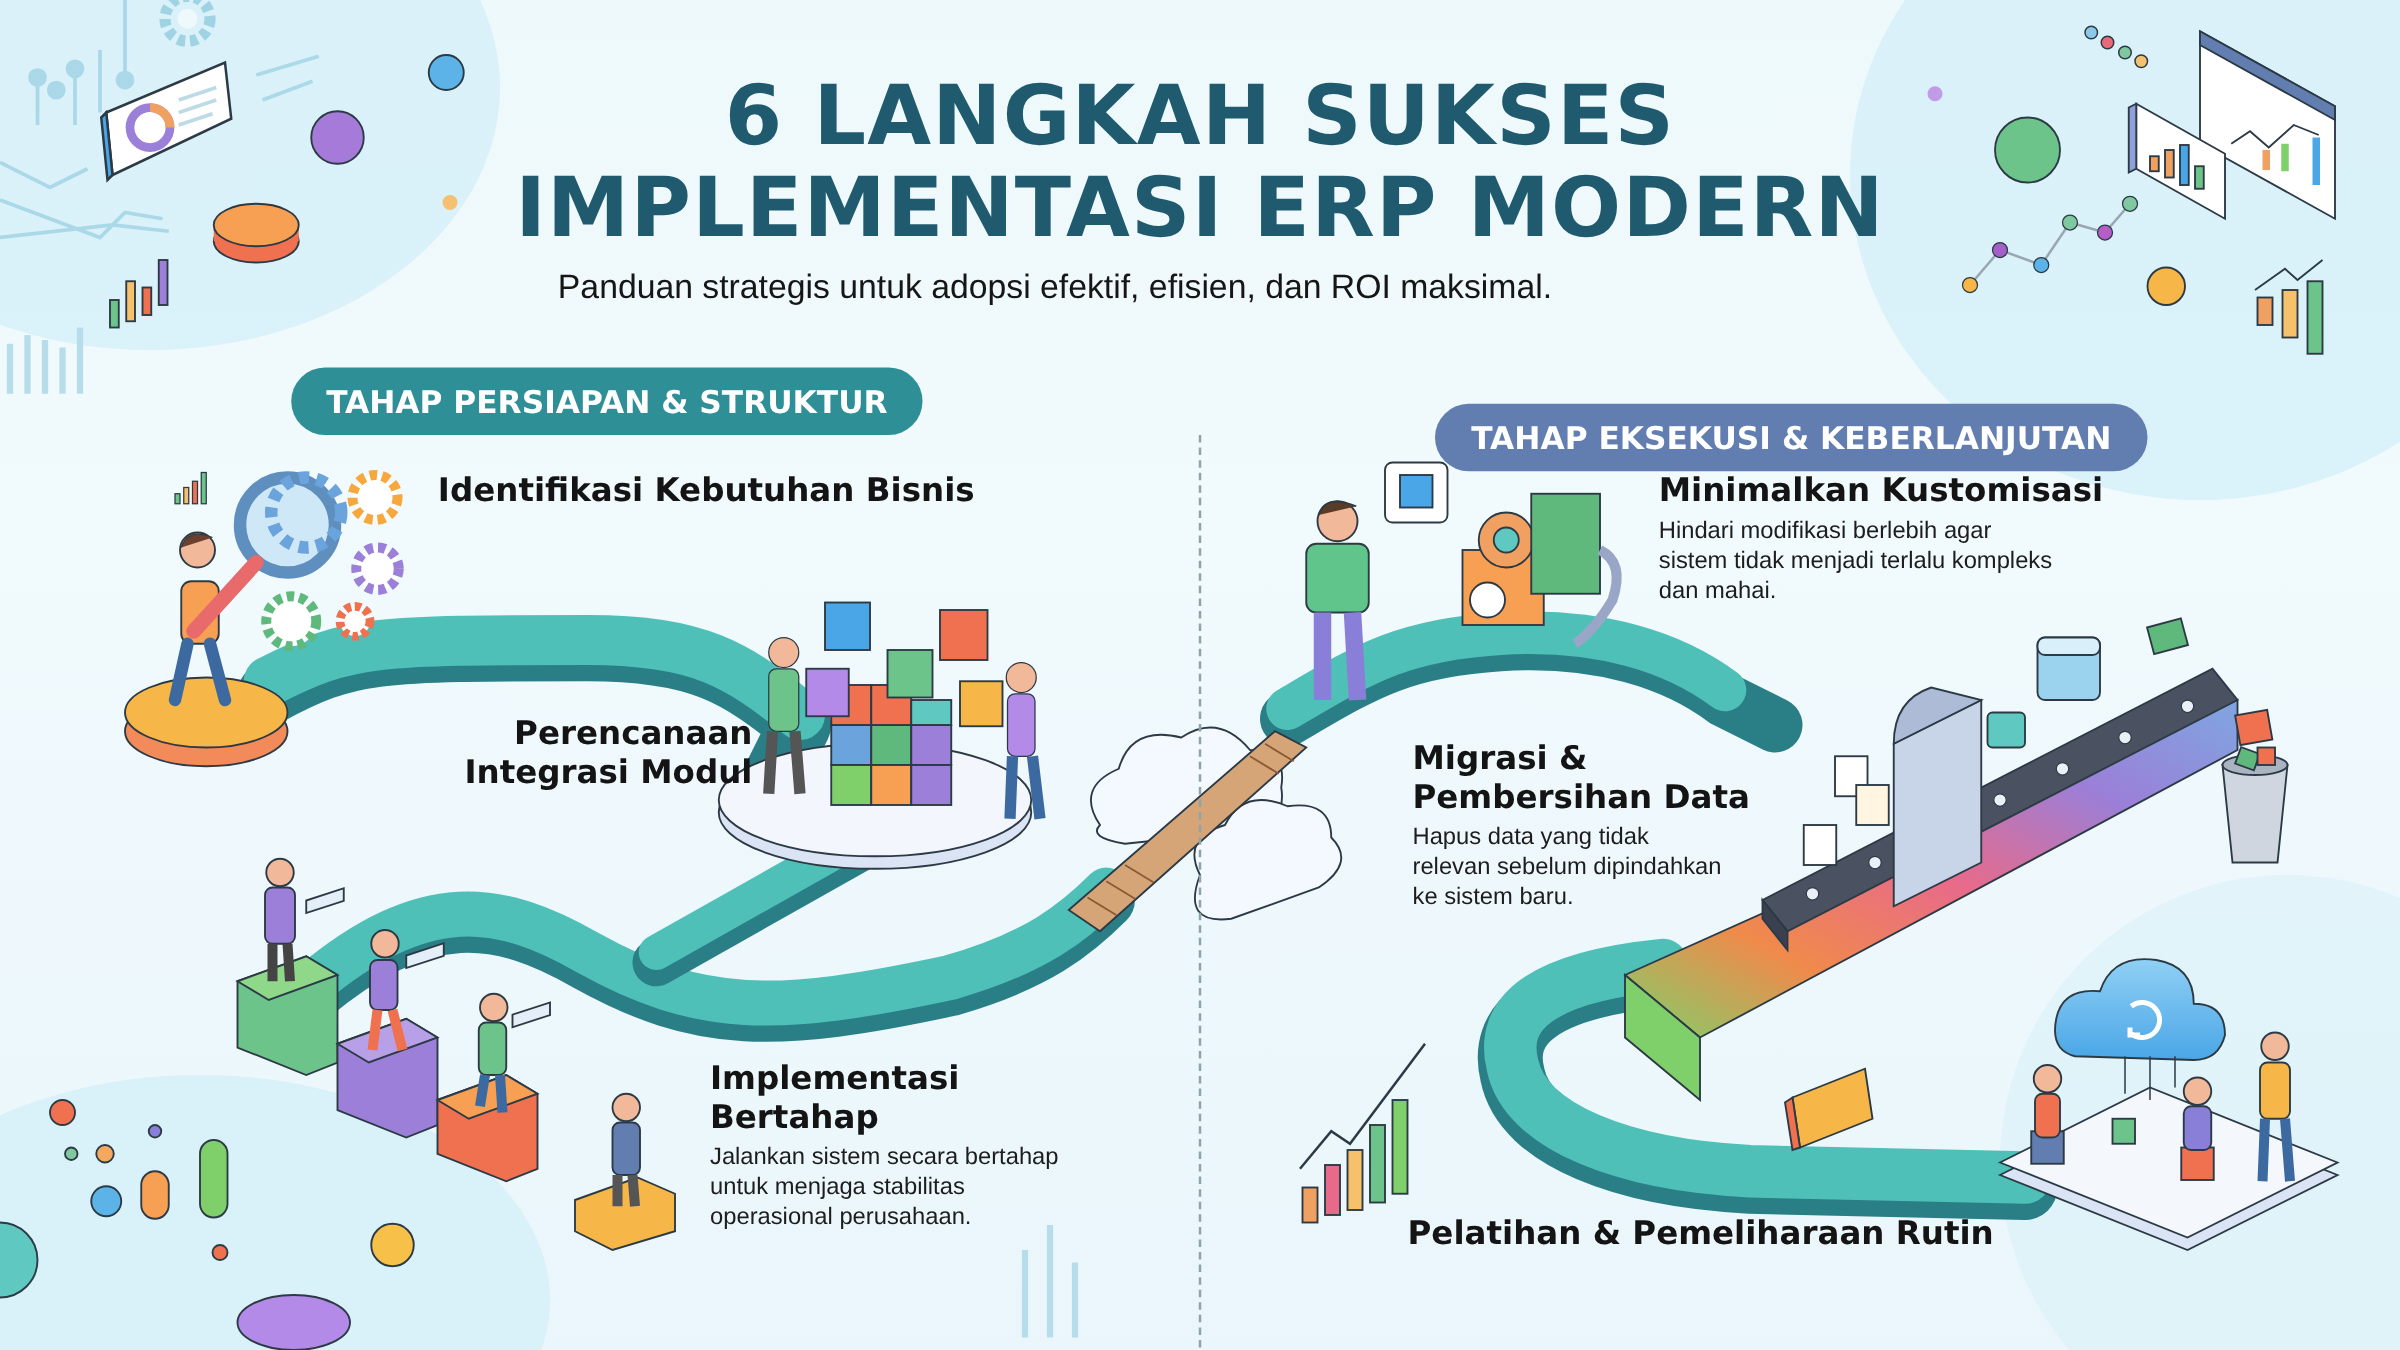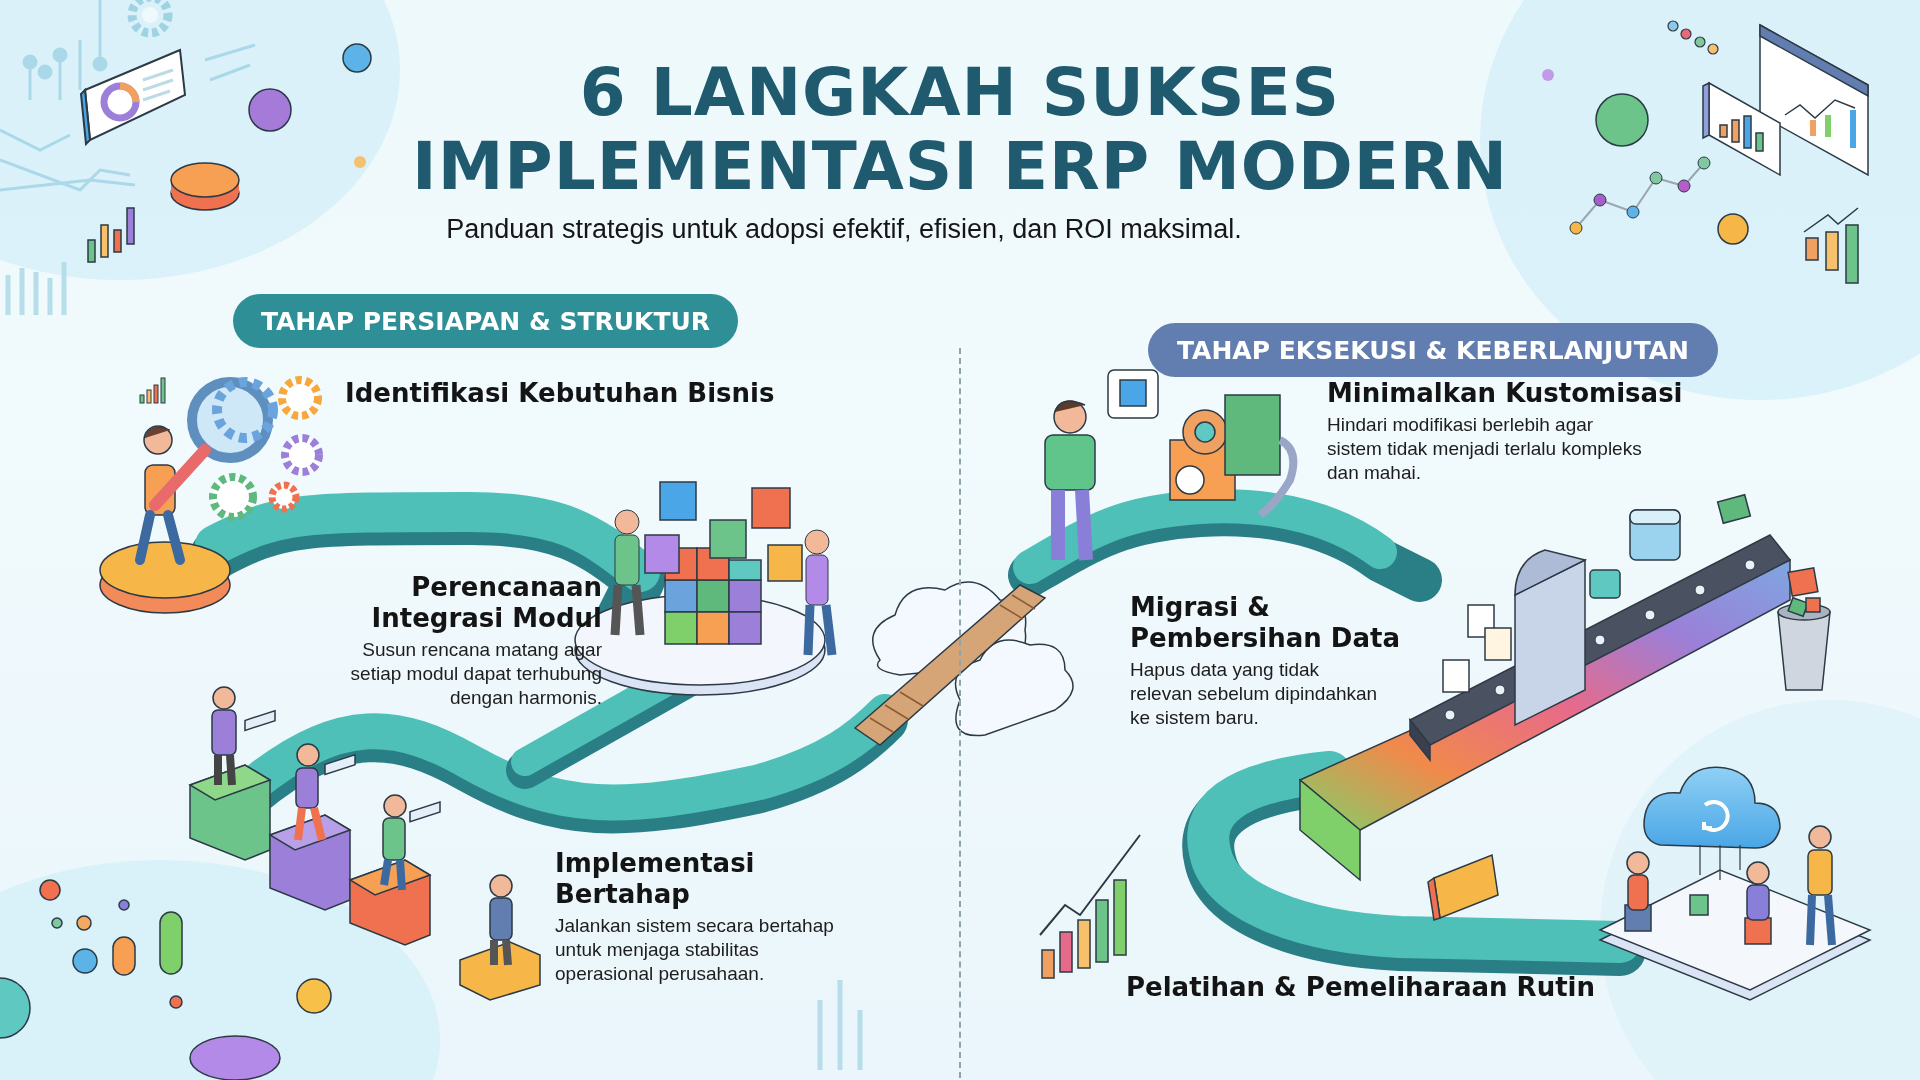--- a/index.html
+++ b/index.html
@@ -380,37 +380,32 @@
 
 <div class="title l1">6 LANGKAH SUKSES</div>
 <div class="title l2">IMPLEMENTASI ERP MODERN</div>
 <div class="subtitle">Panduan strategis untuk adopsi efektif, efisien, dan ROI maksimal.</div>
 
 <div class="phase-pill phase-left">TAHAP PERSIAPAN &amp; STRUKTUR</div>
 <div class="phase-pill phase-right">TAHAP EKSEKUSI &amp; KEBERLANJUTAN</div>
 
 <div class="divider"></div>
 
-<div class="step" style="left:345px;top:378px;width:440px;">
+<div class="step" style="left:345px;top:378px;width:440px;text-align:center;">
   <h3>Identifikasi Kebutuhan Bisnis</h3>
 </div>
 
 <div class="step" style="left:282px;top:572px;width:320px;text-align:right;">
   <h3>
     <span>Perencanaan</span><br>
     <span>Integrasi Modul</span>
   </h3>
-  <p>
-    <span>Susun rencana matang agar</span><br>
-    <span>setiap modul dapat terhubung</span><br>
-    <span>dengan harmonis.</span>
-  </p>
-</div>
-
-<div class="step" style="left:555px;top:848px;width:330px;">
+</div>
+
+<div class="step" style="left:568px;top:848px;width:330px;">
   <h3>
     <span>Implementasi</span><br>
     <span>Bertahap</span>
   </h3>
   <p>
     <span>Jalankan sistem secara bertahap</span><br>
     <span>untuk menjaga stabilitas</span><br>
     <span>operasional perusahaan.</span>
   </p>
 </div>

